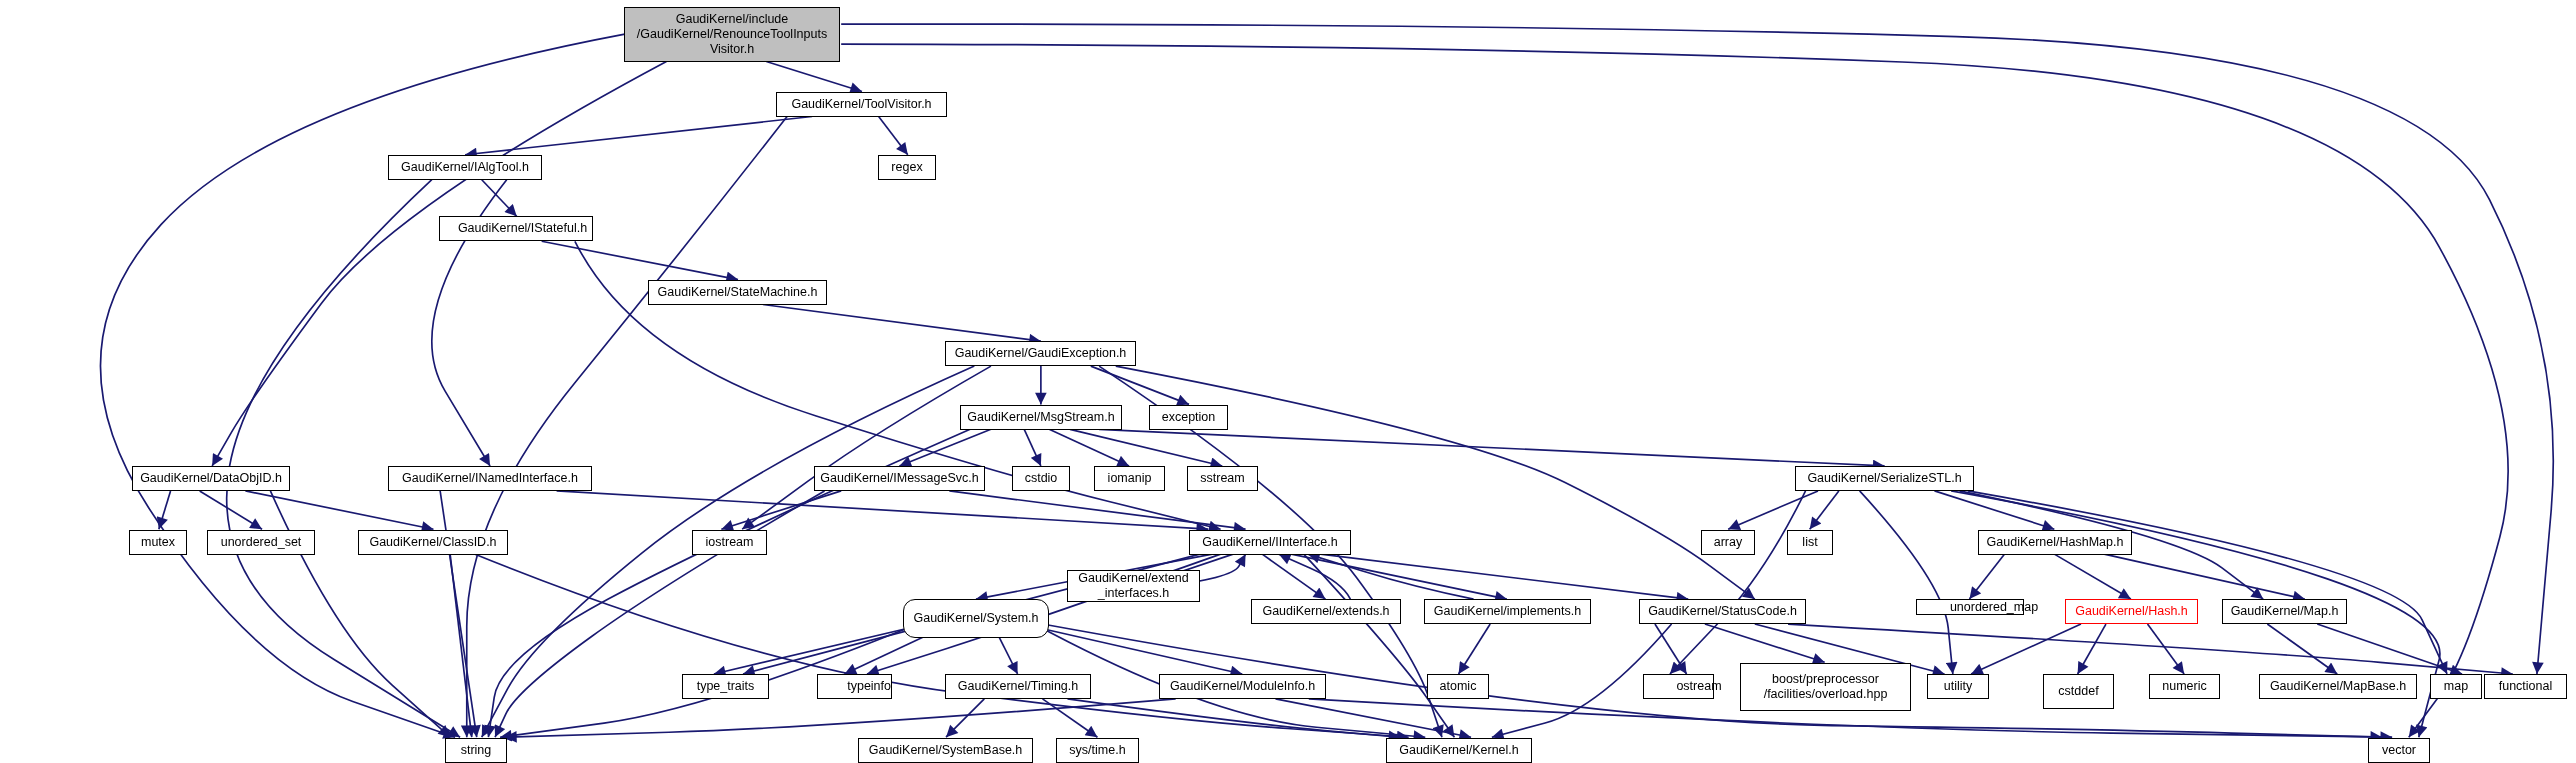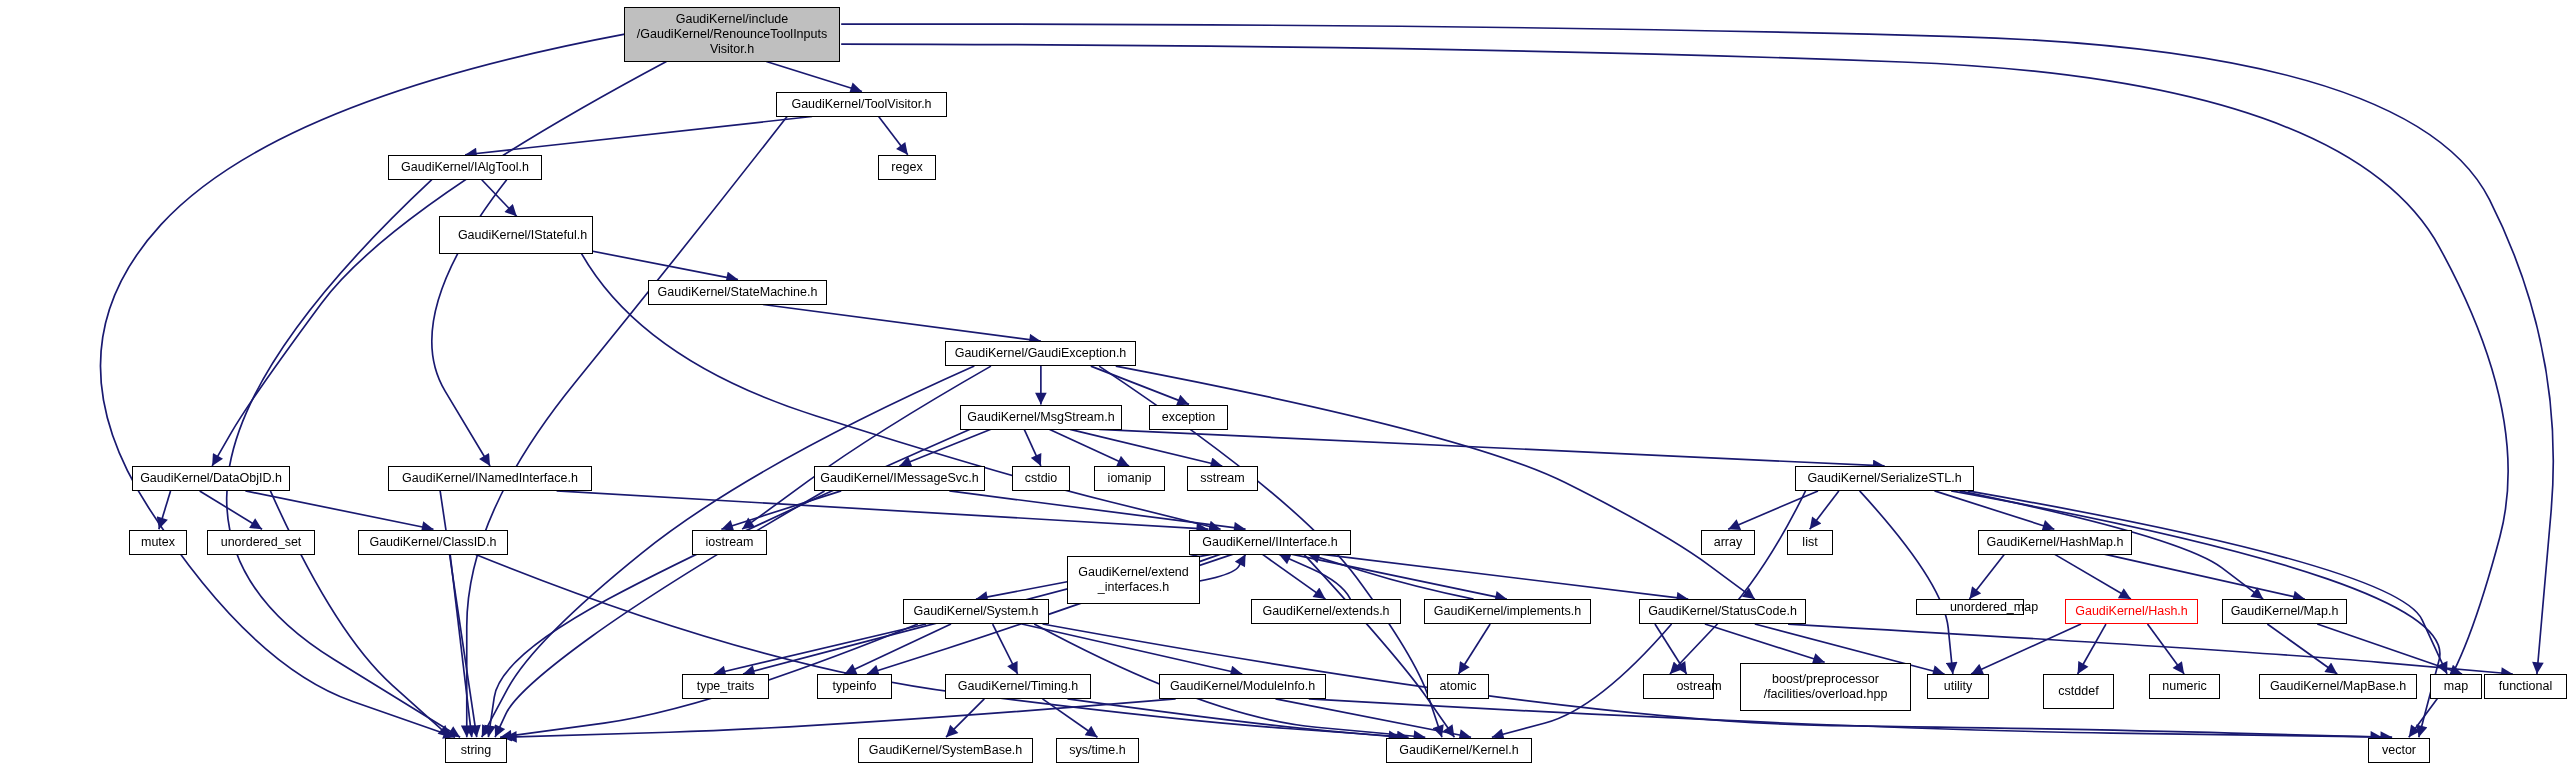--- a/index.html
+++ b/index.html
@@ -127,21 +127,21 @@
       </div>
       <div class="node" style="left: 776px; top: 92px; width: 171px; height: 25px;">
         <div>GaudiKernel/ToolVisitor.h</div>
       </div>
       <div class="node" style="left: 388px; top: 155px; width: 154px; height: 25px; text-align: center;">
         <div>GaudiKernel/IAlgTool.h</div>
       </div>
       <div class="node" style="left: 878px; top: 155px; width: 58px; height: 25px;">
         <div>regex</div>
       </div>
-      <div class="node" style="left: 439px; top: 216px; width: 154px; height: 38px; padding-left: 13px;">
+      <div class="node" style="left: 439px; top: 216px; width: 154px; height: 25px; padding-left: 13px;">
         <div>GaudiKernel/IStateful.h</div>
       </div>
       <div class="node" style="left: 648px; top: 280px; width: 179px; height: 25px;">
         <div>GaudiKernel/StateMachine.h</div>
       </div>
       <div class="node" style="left: 945px; top: 341px; width: 191px; height: 25px;">
         <div>GaudiKernel/GaudiException.h</div>
       </div>
       <div class="node" style="left: 960px; top: 405px; width: 162px; height: 25px;">
         <div>GaudiKernel/MsgStream.h</div>
@@ -187,24 +187,24 @@
       </div>
       <div class="node" style="left: 1701px; top: 530px; width: 54px; height: 25px;">
         <div>array</div>
       </div>
       <div class="node" style="left: 1787px; top: 530px; width: 46px; height: 25px;">
         <div>list</div>
       </div>
       <div class="node" style="left: 1978px; top: 530px; width: 154px; height: 25px;">
         <div>GaudiKernel/HashMap.h</div>
       </div>
-      <div class="node" style="left: 903px; top: 599px; width: 146px; height: 25px;">
+      <div class="node" style="left: 903px; top: 599px; width: 146px; height: 39px; border-radius: 12px;">
         <div>GaudiKernel/System.h</div>
       </div>
-      <div class="node" style="left: 1067px; top: 556px; width: 133px; height: 48px;">
+      <div class="node" style="left: 1067px; top: 570px; width: 133px; height: 32px;">
         <div>GaudiKernel/extend</div>
         <div>_interfaces.h</div>
       </div>
       <div class="node" style="left: 1251px; top: 599px; width: 150px; height: 25px;">
         <div>GaudiKernel/extends.h</div>
       </div>
       <div class="node" style="left: 1424px; top: 599px; width: 167px; height: 25px;">
         <div>GaudiKernel/implements.h</div>
       </div>
       <div class="node" style="left: 1639px; top: 599px; width: 167px; height: 25px;">
@@ -215,21 +215,21 @@
       </div>
       <div class="node alert" style="left: 2065px; top: 599px; width: 133px; height: 25px;">
         <div>GaudiKernel/Hash.h</div>
       </div>
       <div class="node" style="left: 2222px; top: 599px; width: 125px; height: 25px;">
         <div>GaudiKernel/Map.h</div>
       </div>
       <div class="node" style="left: 682px; top: 674px; width: 87px; height: 25px;">
         <div>type_traits</div>
       </div>
-      <div class="node" style="left: 817px; top: 674px; width: 75px; height: 25px;">
+      <div class="node" style="left: 817px; top: 674px; width: 75px; height: 25px; align-items: flex-end;">
         <div>typeinfo</div>
       </div>
       <div class="node" style="left: 945px; top: 674px; width: 146px; height: 25px;">
         <div>GaudiKernel/Timing.h</div>
       </div>
       <div class="node" style="left: 1159px; top: 674px; width: 167px; height: 25px;">
         <div>GaudiKernel/ModuleInfo.h</div>
       </div>
       <div class="node" style="left: 1427px; top: 674px; width: 62px; height: 25px;">
         <div>atomic</div>

